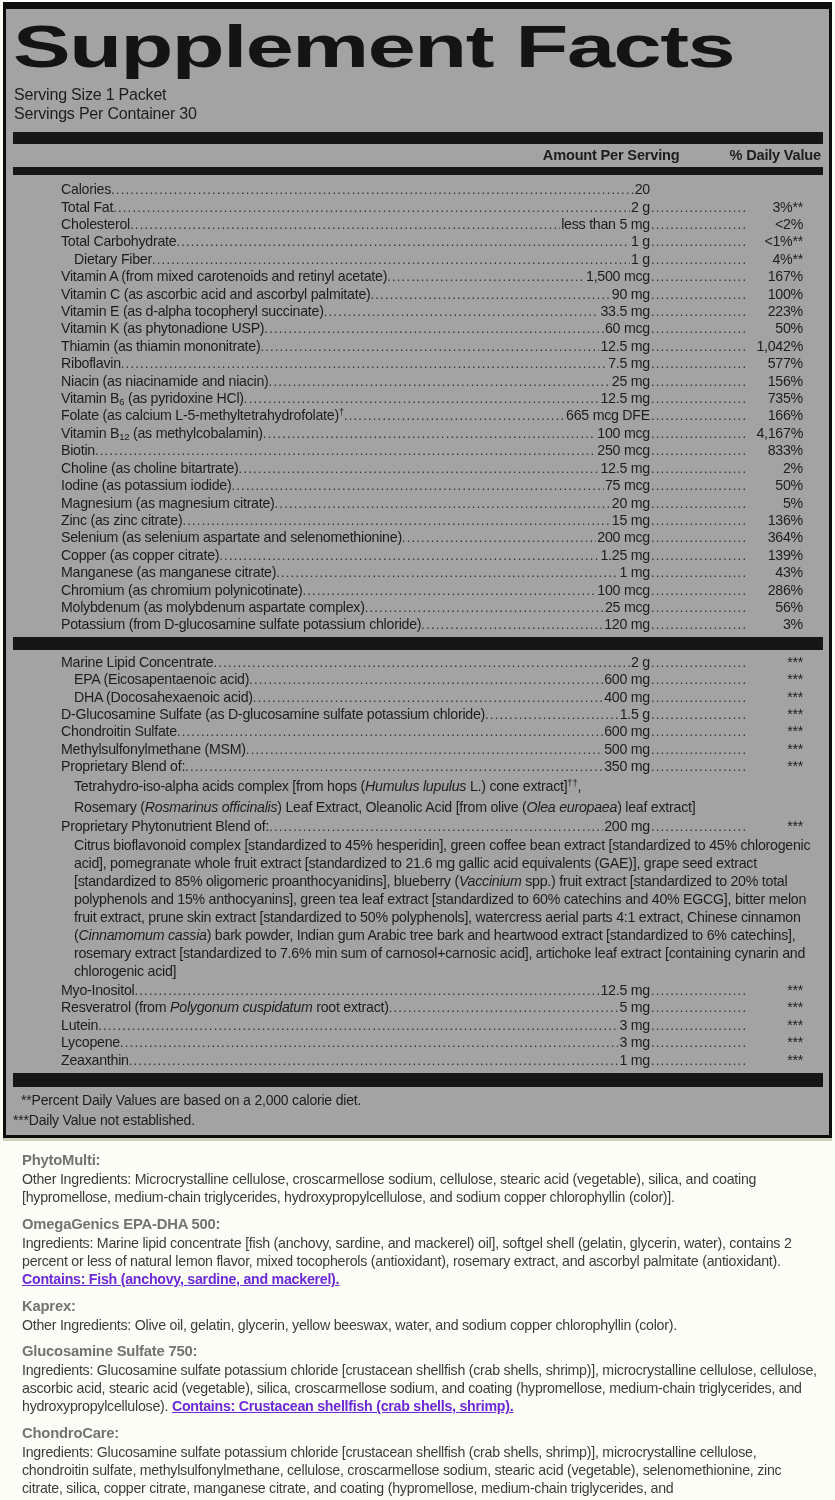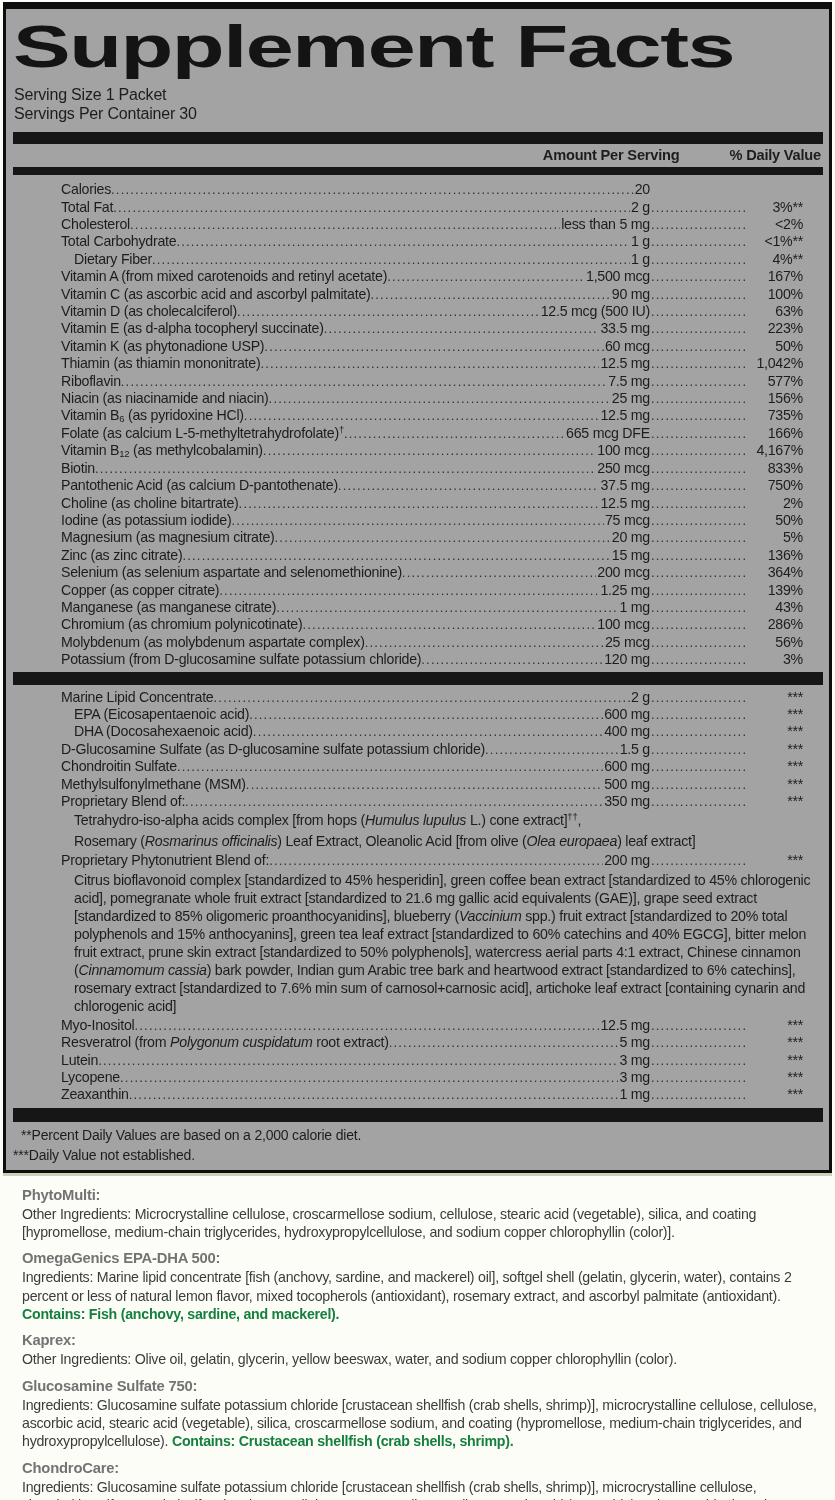--- a/index.html
+++ b/index.html
@@ -51,21 +51,21 @@
   .desc{font-size:14.2px;line-height:18px;letter-spacing:-0.25px;padding:1px 4px 2px 13px;}
   sub{font-size:9.5px;vertical-align:-2px;line-height:0;}
   sup{font-size:9.5px;vertical-align:5px;line-height:0;}
   .footnotes{font-size:14px;line-height:20px;letter-spacing:-0.2px;margin-top:3px;}
   .fn-1{padding-left:8px;}
   .fn-2{padding-left:0;}
   .ingredients{padding:13px 16px 0 22px;color:#3c3c3c;}
   .ing-block{margin-bottom:8px;}
   .ing-head{font-weight:700;font-size:14.8px;line-height:19px;color:#737373;letter-spacing:-0.2px;}
   .ing-body{font-size:14.2px;line-height:18.3px;letter-spacing:-0.25px;}
-  .ing-body b{color:#15803d;}
+  .ing-body b{color:#6d28d9;text-decoration:underline;}
 </style>
 </head>
 <body>
 
 <div class="facts-box">
   <div class="title">Supplement Facts</div>
   <div class="serving">
     <div>Serving Size 1 Packet</div>
     <div>Servings Per Container 30</div>
   </div>
@@ -119,27 +119,20 @@
         <span class="dv">167%</span>
       </div>
       <div class="row">
         <span class="nm">Vitamin C (as ascorbic acid and ascorbyl palmitate)</span>
         <span class="lead"></span>
         <span class="amt">90 mg</span>
         <span class="lead l2"></span>
         <span class="dv">100%</span>
       </div>
       <div class="row">
-        <span class="nm">Vitamin D (as cholecalciferol)</span>
-        <span class="lead"></span>
-        <span class="amt">12.5 mcg (500 IU)</span>
-        <span class="lead l2"></span>
-        <span class="dv">63%</span>
-      </div>
-      <div class="row">
         <span class="nm">Vitamin E (as d-alpha tocopheryl succinate)</span>
         <span class="lead"></span>
         <span class="amt">33.5 mg</span>
         <span class="lead l2"></span>
         <span class="dv">223%</span>
       </div>
       <div class="row">
         <span class="nm">Vitamin K (as phytonadione USP)</span>
         <span class="lead"></span>
         <span class="amt">60 mcg</span>
@@ -187,27 +180,20 @@
         <span class="amt">100 mcg</span>
         <span class="lead l2"></span>
         <span class="dv">4,167%</span>
       </div>
       <div class="row">
         <span class="nm">Biotin</span>
         <span class="lead"></span>
         <span class="amt">250 mcg</span>
         <span class="lead l2"></span>
         <span class="dv">833%</span>
-      </div>
-      <div class="row">
-        <span class="nm">Pantothenic Acid (as calcium D-pantothenate)</span>
-        <span class="lead"></span>
-        <span class="amt">37.5 mg</span>
-        <span class="lead l2"></span>
-        <span class="dv">750%</span>
       </div>
       <div class="row">
         <span class="nm">Choline (as choline bitartrate)</span>
         <span class="lead"></span>
         <span class="amt">12.5 mg</span>
         <span class="lead l2"></span>
         <span class="dv">2%</span>
       </div>
       <div class="row">
         <span class="nm">Iodine (as potassium iodide)</span>

